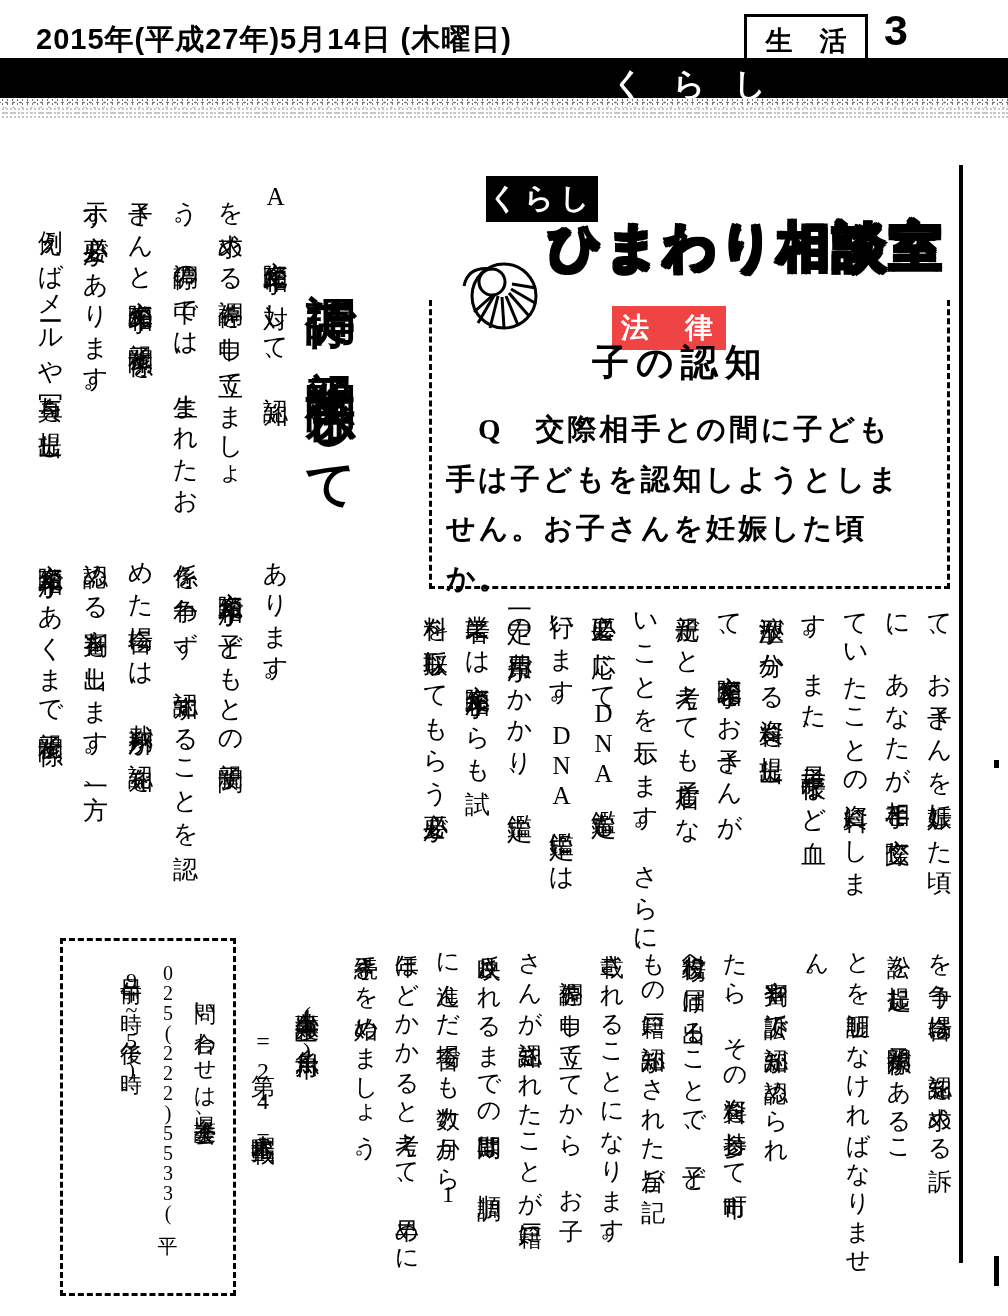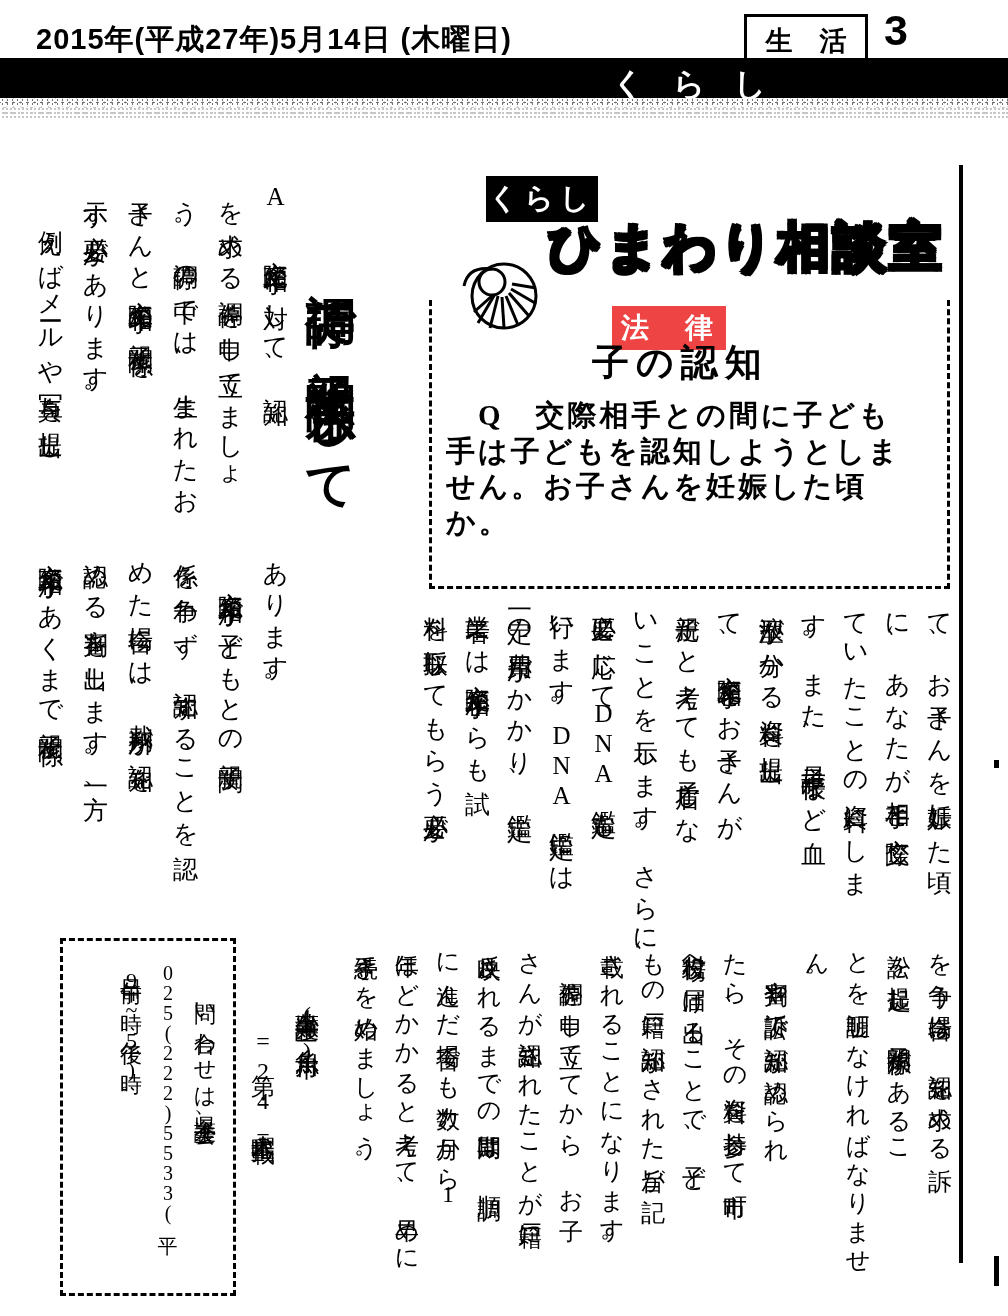--- a/index.html
+++ b/index.html
@@ -36,21 +36,21 @@
         text-shadow:2px 2px 0 #000,-2px 2px 0 #000,2px -2px 0 #000,-2px -2px 0 #000;}
   .category-box{left:612px;top:306px;width:114px;height:44px;background:#ef4444;
         display:flex;align-items:center;justify-content:center;color:#fff;
         font-family:"Liberation Sans",sans-serif;font-weight:bold;font-size:28px;letter-spacing:4px;}
   .topic{left:592px;top:338px;font-weight:bold;font-size:37px;letter-spacing:7px;white-space:nowrap;}
   
   .qbox{left:429px;top:300px;width:515px;height:286px;
         border:3px dashed #000;border-top:none;}
   .qtext{left:446px;top:398px;width:492px;font-weight:bold;font-size:29px;
         line-height:35.5px;letter-spacing:3px;}
-  .qtext div{white-space:nowrap;}
+  .qtext div{white-space:nowrap;margin-top:14px;}
   
   .v{writing-mode:vertical-rl;text-orientation:upright;white-space:nowrap;line-height:1;}
   .headline{left:306px;top:253px;font-weight:bold;font-size:50px;letter-spacing:7px;}
   .cols{display:flex;flex-direction:row-reverse;justify-content:flex-start;align-items:flex-start;}
   .cols>div{writing-mode:vertical-rl;text-orientation:upright;white-space:nowrap;
         line-height:1;font-size:25px;letter-spacing:3px;}
   .block-a    {left:38px; top:183px;width:250px;gap:20px;}
   .block-left {left:38px; top:544px;width:250px;gap:20px;}
   .block-up   {left:423px;top:596px;width:529px;gap:17px;}
   .block-low  {left:339px;top:936px;width:613px;gap:17px;}

